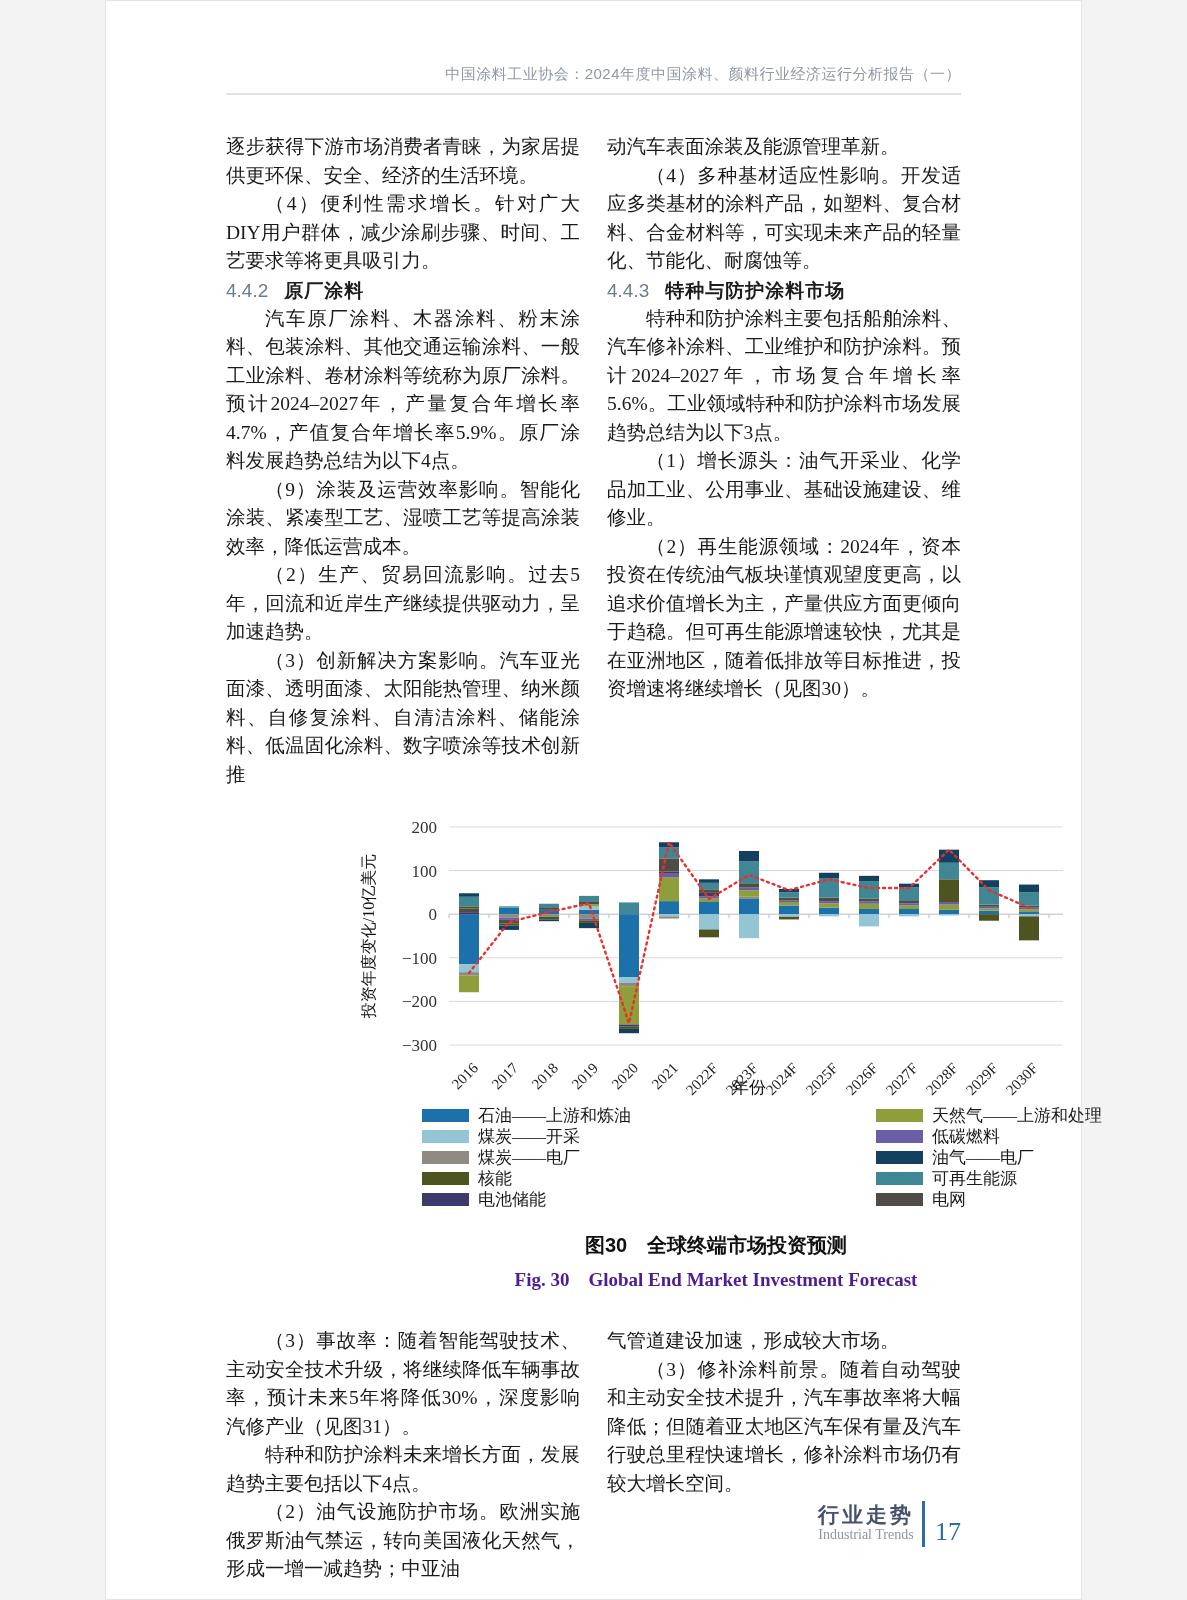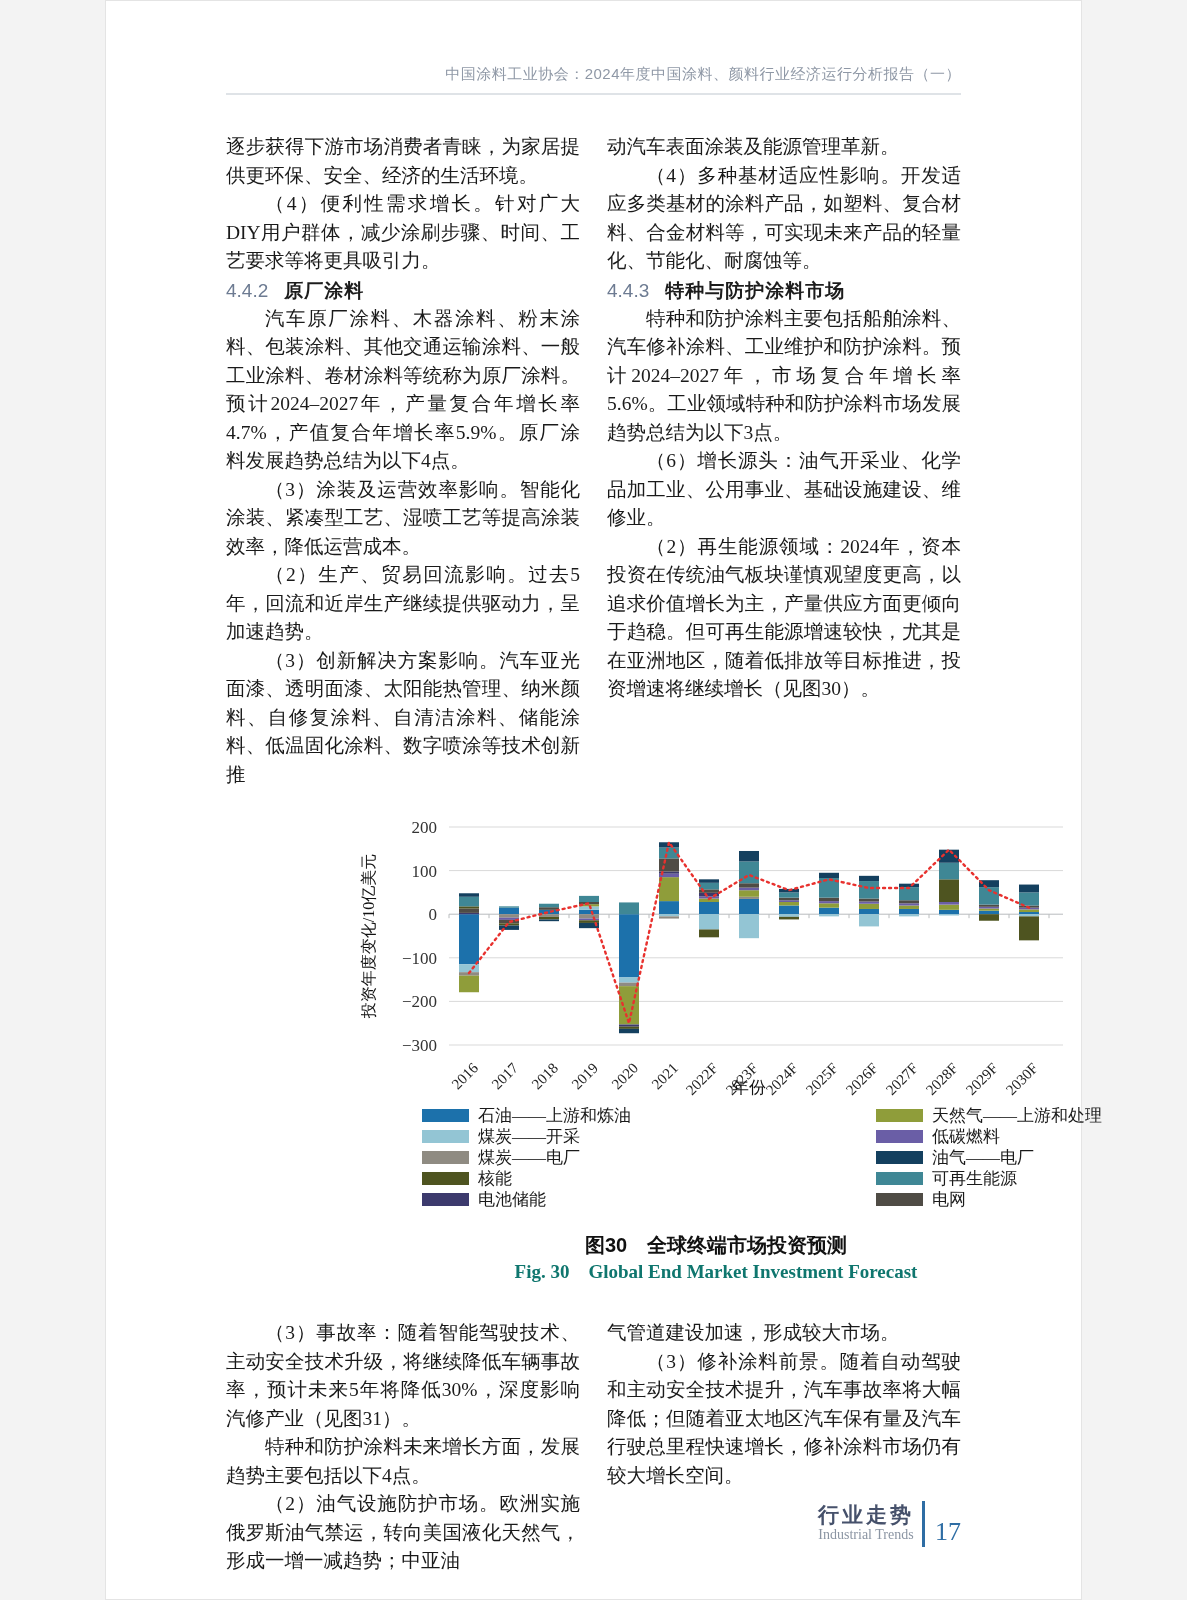--- a/index.html
+++ b/index.html
@@ -23,21 +23,21 @@
   .sec-title{color:#1c1c1c;font-weight:bold;letter-spacing:1px;}
   .chart-block{width:724px;margin:26px 0 0 128px;}
   .legend{display:flex;padding-left:68px;margin-top:2px;}
   .legend-col{display:flex;flex-direction:column;text-align:right;}
   .legend-col.left{width:310px;margin-right:245px;}
   .legend-item{display:flex;align-items:center;height:21px;}
   .swatch{width:47px;height:13px;margin-right:9px;flex:0 0 auto;}
   .legend-label{font-size:17px;color:#1a1a1a;white-space:nowrap;}
   .fig-caption{text-align:center;margin-top:22px;}
   .cap-cn{font-family:"Liberation Sans","DejaVu Sans",sans-serif;font-weight:bold;font-size:20px;color:#111;}
-  .cap-en{font-family:"Liberation Serif","DejaVu Serif",serif;font-weight:bold;font-size:19px;color:#0f766e;margin-top:0;}
+  .cap-en{font-family:"Liberation Serif","DejaVu Serif",serif;font-weight:bold;font-size:19px;color:#4c1d95;margin-top:8px;}
   .cols.bottom{margin-top:34px;}
   .footer{position:absolute;right:120px;bottom:52px;display:flex;align-items:center;}
   .footer-text{text-align:right;}
   .footer-cn{font-family:"Liberation Sans","DejaVu Sans",sans-serif;font-weight:bold;
     font-size:21px;color:#46516b;letter-spacing:3px;line-height:22px;}
   .footer-en{font-family:"Liberation Serif","DejaVu Serif",serif;font-size:14px;color:#8b95a3;line-height:18px;text-align:center;}
   .footer-bar{width:3px;height:46px;background:#2e6da4;margin:0 10px 0 8px;}
   .footer-page{font-family:"Liberation Serif","DejaVu Serif",serif;font-size:26px;color:#2e6da4;align-self:flex-end;}
   svg text{font-family:"Liberation Serif","DejaVu Serif",serif;}
 </style>
@@ -48,30 +48,30 @@
 
   <div class="hdr">中国涂料工业协会：2024年度中国涂料、颜料行业经济运行分析报告（一）</div>
   <div class="hdr-rule"></div>
 
   <div class="cols">
     <div class="col" id="col-top-left">
         <p class="body">逐步获得下游市场消费者青睐，为家居提供更环保、安全、经济的生活环境。</p>
         <p class="body indent">（4）便利性需求增长。针对广大DIY用户群体，减少涂刷步骤、时间、工艺要求等将更具吸引力。</p>
         <p class="sec-head"><span class="sec-num">4.4.2</span><span class="sec-title">原厂涂料</span></p>
         <p class="body indent">汽车原厂涂料、木器涂料、粉末涂料、包装涂料、其他交通运输涂料、一般工业涂料、卷材涂料等统称为原厂涂料。预计2024–2027年，产量复合年增长率4.7%，产值复合年增长率5.9%。原厂涂料发展趋势总结为以下4点。</p>
-        <p class="body indent">（3）涂装及运营效率影响。智能化涂装、紧凑型工艺、湿喷工艺等提高涂装效率，降低运营成本。</p>
+        <p class="body indent">（9）涂装及运营效率影响。智能化涂装、紧凑型工艺、湿喷工艺等提高涂装效率，降低运营成本。</p>
         <p class="body indent">（2）生产、贸易回流影响。过去5年，回流和近岸生产继续提供驱动力，呈加速趋势。</p>
         <p class="body indent">（3）创新解决方案影响。汽车亚光面漆、透明面漆、太阳能热管理、纳米颜料、自修复涂料、自清洁涂料、储能涂料、低温固化涂料、数字喷涂等技术创新推</p>
       </div>
     <div class="col" id="col-top-right">
         <p class="body">动汽车表面涂装及能源管理革新。</p>
         <p class="body indent">（4）多种基材适应性影响。开发适应多类基材的涂料产品，如塑料、复合材料、合金材料等，可实现未来产品的轻量化、节能化、耐腐蚀等。</p>
         <p class="sec-head"><span class="sec-num">4.4.3</span><span class="sec-title">特种与防护涂料市场</span></p>
         <p class="body indent">特种和防护涂料主要包括船舶涂料、汽车修补涂料、工业维护和防护涂料。预计2024–2027年，市场复合年增长率5.6%。工业领域特种和防护涂料市场发展趋势总结为以下3点。</p>
-        <p class="body indent">（6）增长源头：油气开采业、化学品加工业、公用事业、基础设施建设、维修业。</p>
+        <p class="body indent">（1）增长源头：油气开采业、化学品加工业、公用事业、基础设施建设、维修业。</p>
         <p class="body indent">（2）再生能源领域：2024年，资本投资在传统油气板块谨慎观望度更高，以追求价值增长为主，产量供应方面更倾向于趋稳。但可再生能源增速较快，尤其是在亚洲地区，随着低排放等目标推进，投资增速将继续增长（见图30）。</p>
       </div>
   </div>
 
   <div class="chart-block">
     <div id="chart-mount"><svg width="724" height="284">
           <line x1="95" y1="12" x2="709" y2="12" stroke="#d9d9d9" stroke-width="1"></line>
           <text x="83" y="18" text-anchor="end" font-size="17" fill="#333">200</text>
           <line x1="95" y1="55.6" x2="709" y2="55.6" stroke="#d9d9d9" stroke-width="1"></line>
           <text x="83" y="61.6" text-anchor="end" font-size="17" fill="#333">100</text>

